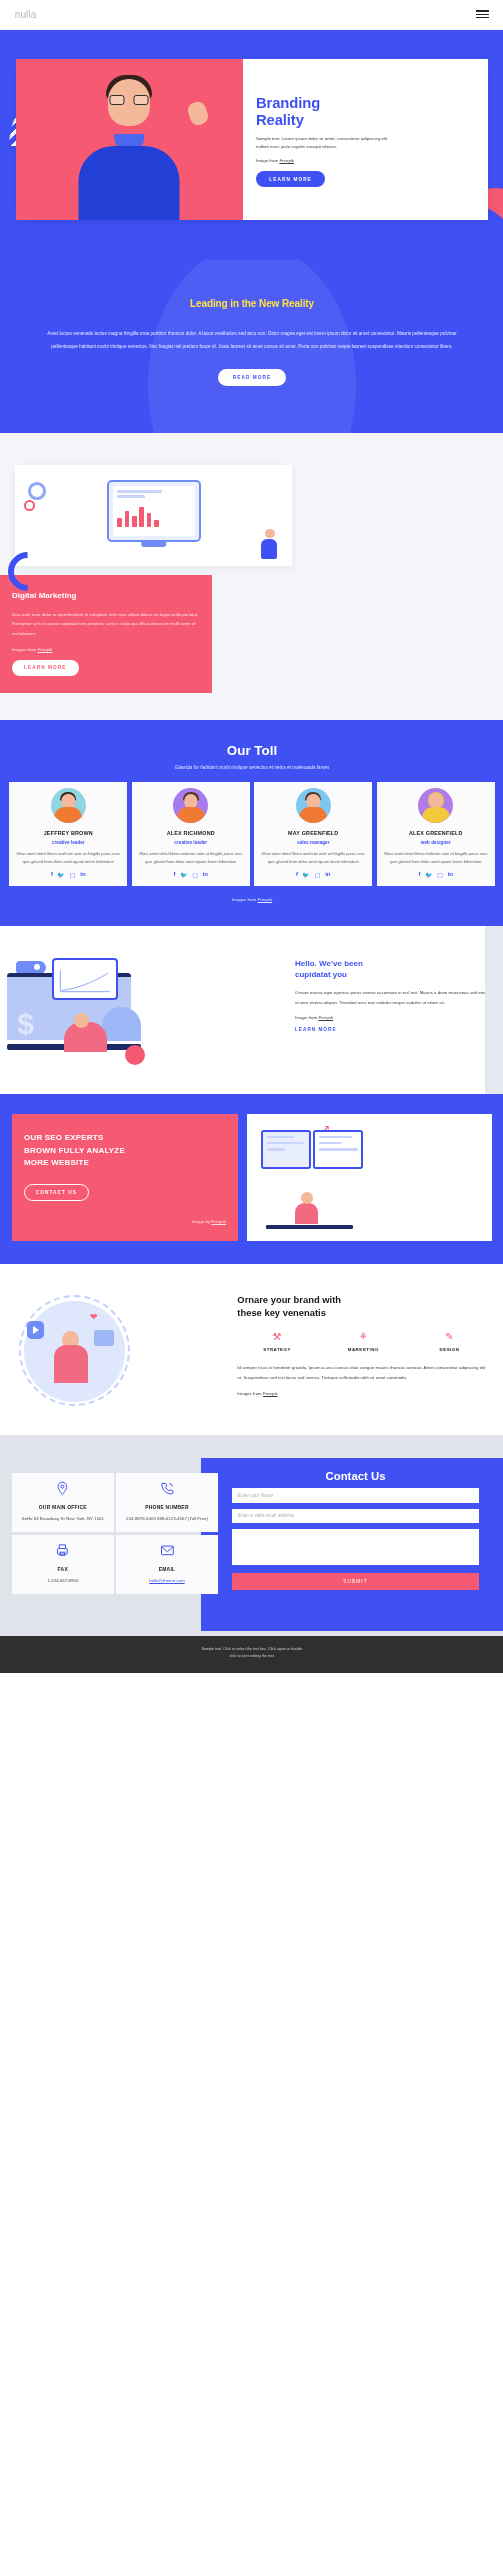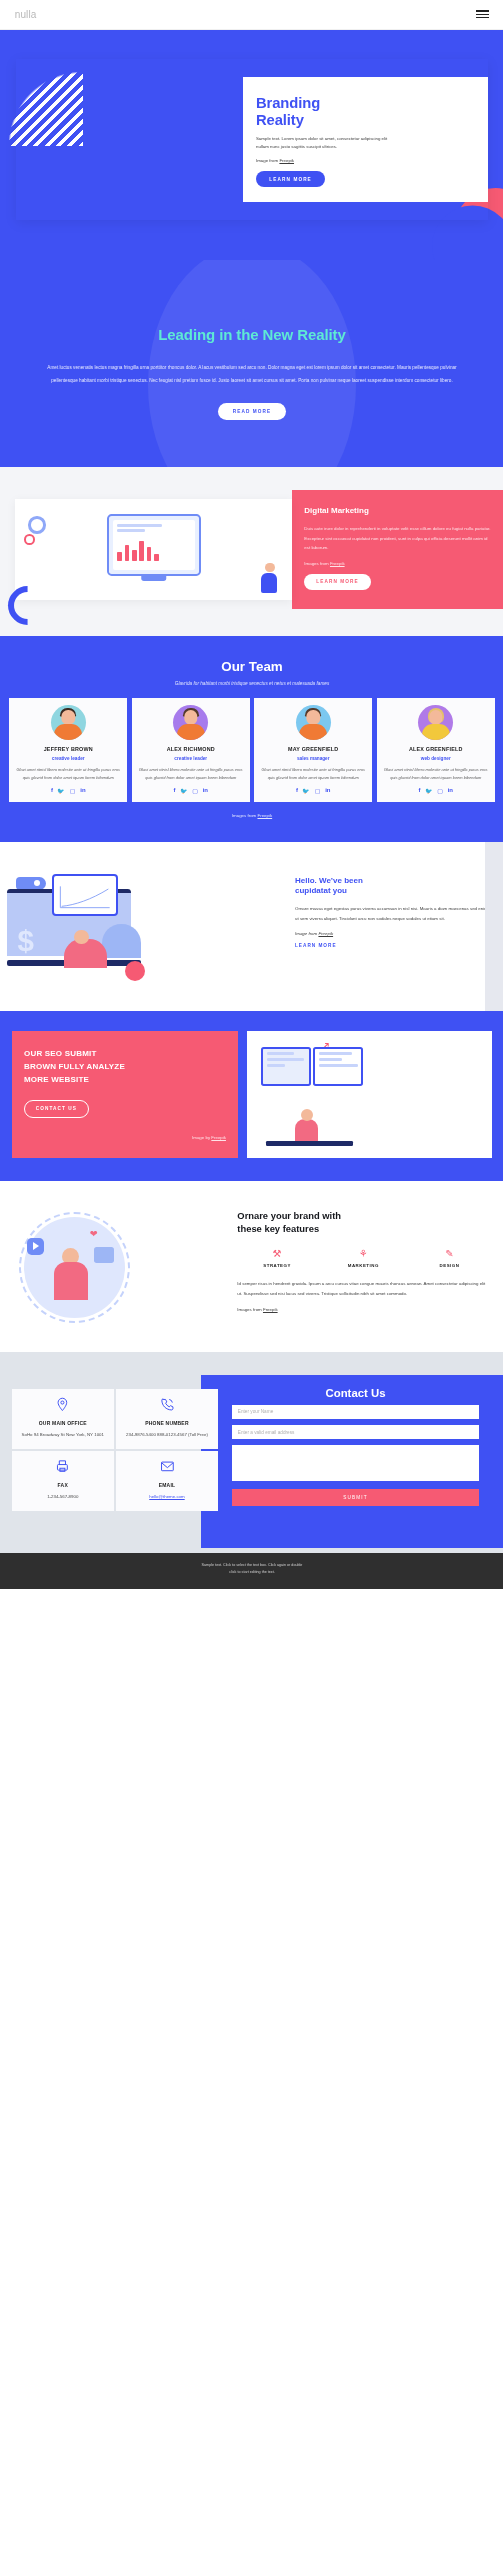--- a/index.html
+++ b/index.html
@@ -35,21 +35,20 @@
     position:absolute; right:-32px; top:158px; width:81px; height:81px;
     border-radius:50%; background:#f65a73;
   }
   .hero-circle-cut {
     position:absolute; right:-32px; top:158px; width:81px; height:81px;
     border-radius:50%; background:#3f51f3; transform:translate(-23px,17.5px);
   }
   .hero-card {
     position:relative; z-index:3; margin:0 16px; display:flex; min-height:161px;
     box-shadow:0 2.7px 12px rgba(0,0,0,.08);
-    align-items:center;
   }
   .hero-photo {
     width:48%; background:#f65a73; position:relative; overflow:hidden;
   }
   
   .man-head {
     position:absolute; left:50%; top:20px; transform:translateX(-50%);
     width:42px; height:47px; border-radius:21.5px 21.5px 19px 19px; background:#f3b99a;
   }
   .man-hair {
@@ -102,33 +101,33 @@
 
   
   .reality { background:#3f51f3; position:relative; padding:38px 0 47px; overflow:hidden; text-align:center; }
   .reality-blob {
     position:absolute; left:50%; top:-16px; transform:translateX(-50%);
     width:208px; height:282px; border-radius:50%;
     background:rgba(255,255,255,.08);
   }
   .reality-inner { position:relative; z-index:2; padding:0 14.8px; }
   .reality-title {
-    color:#5eead4; font-size:15px; font-weight:700; letter-spacing:-0.1px;margin-top:28px;
+    color:#fde047; font-size:10px; font-weight:700; letter-spacing:-0.1px;
   }
   .reality-body {
     margin:17.5px auto 0; max-width:416px; color:#e8eaff; font-size:4.7px;
     line-height:2.9; font-weight:400;
   }
   .btn-white {
     margin-top:14.8px; background:#fff; color:#3f51f3; padding:6px 14.8px; border-radius:13.4px;
   }
 
   
   .dm { background:#f4f5f8; position:relative; padding:23px 0 27px; }
-  .dm-row { display:flex; align-items:stretch; }
+  .dm-row { display:flex; align-items:stretch;flex-direction:column; }
   .dm-left { width:58%; position:relative; padding:9.4px 0 9.4px 14.8px; }
   .dm-imgbox {
     background:#fff; height:101px; position:relative; overflow:hidden;
     box-shadow:0 2px 9.4px rgba(0,0,0,.06);
   }
   .dm-ring {
     position:absolute; left:8px; bottom:-16px; width:39px; height:39px; border-radius:50%;
     border:6px solid #3f51f3; border-right-color:transparent; border-top-color:transparent;
     transform:rotate(45deg); z-index:5;
   }
@@ -369,21 +368,21 @@
         <div class="dm-body">Duis aute irure dolor in reprehenderit in voluptate velit esse cillum dolore eu fugiat nulla pariatur. Excepteur sint occaecat cupidatat non proident, sunt in culpa qui officia deserunt mollit anim id est laborum.</div>
         <div class="dm-credit">
           <span>Images from </span><u>Freepik</u>
         </div>
         <button class="btn btn-pinkwhite">LEARN MORE</button>
       </div>
     </div>
   </div>
 
   <div class="team">
-    <div class="team-title">Our Team</div>
+    <div class="team-title">Our Toll</div>
     <div class="team-sub">Glavrida for habitant morbi tristique senectus et netus et malesuada fames</div>
     <div class="team-grid">
 
       <div class="tcard">
         <div class="avatar av1">
           <div class="hair"></div>
             <div class="face"></div>
             <div class="torso"></div>
         </div>
         <div class="tname">JEFFREY BROWN</div>
@@ -486,21 +485,21 @@
         </div>
         <a class="btn-link">LEARN MORE</a>
       </div>
     </div>
   </div>
 
   <div class="seo">
     <div class="seo-row">
       <div class="seo-left">
         <div class="seo-title">
-          <span>OUR SEO SUBMIT</span><br>
+          <span>OUR SEO EXPERTS</span><br>
           <span>BROWN FULLY ANALYZE</span><br>
           <span>MORE WEBSITE</span>
         </div>
         <button class="btn btn-outline">CONTACT US</button>
         <div class="seo-credit">
           <span>Image by </span><u>Freepik</u>
         </div>
       </div>
       <div class="seo-right">
         <div class="seo-arrow">↗</div>
@@ -528,21 +527,21 @@
         <div class="fblob"></div>
         <div class="fplay"></div>
         <div class="fheart">❤</div>
         <div class="fimg"></div>
         <div class="fhead"></div>
         <div class="fperson"></div>
       </div>
       <div class="feat-txt">
         <div class="feat-title">
           <span>Ornare your brand with</span><br>
-          <span>these key features</span>
+          <span>these key venenatis</span>
         </div>
         <div class="feat-icons">
           <div class="ficon">
             <div class="gl">⚒</div>
             <div class="lb">STRATEGY</div>
           </div>
           <div class="ficon">
             <div class="gl">⚘</div>
             <div class="lb">MARKETING</div>
           </div>

